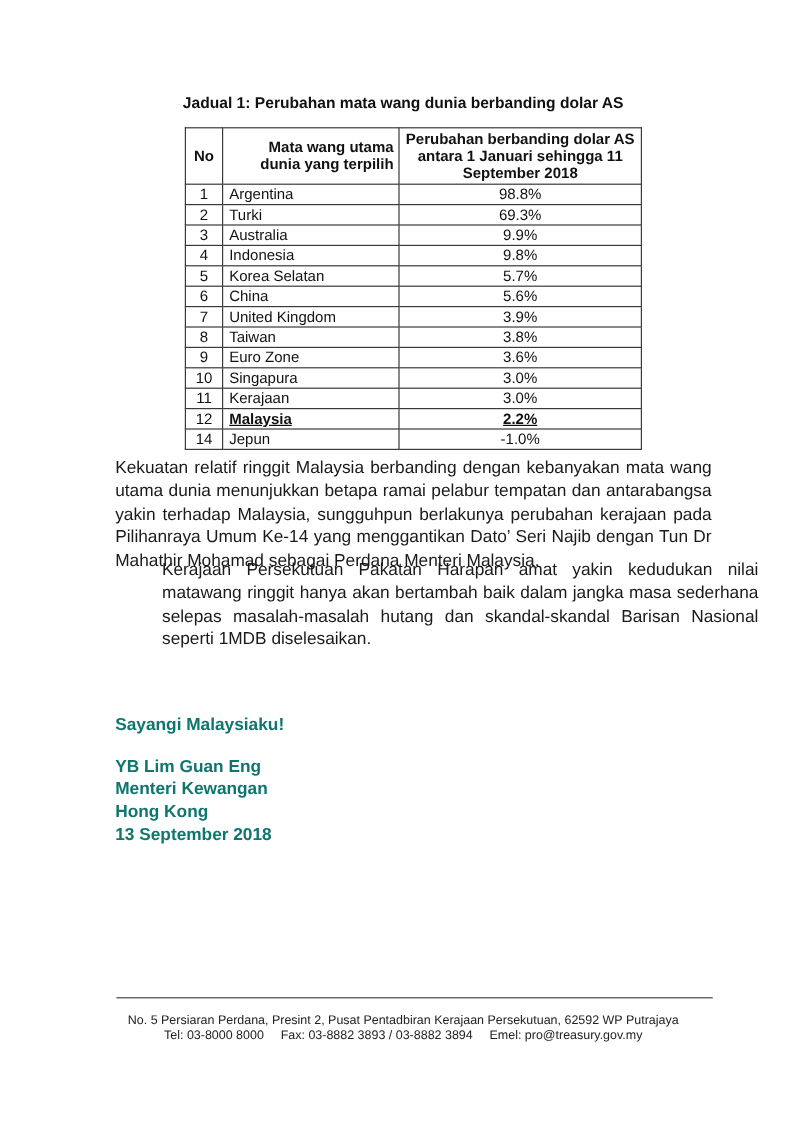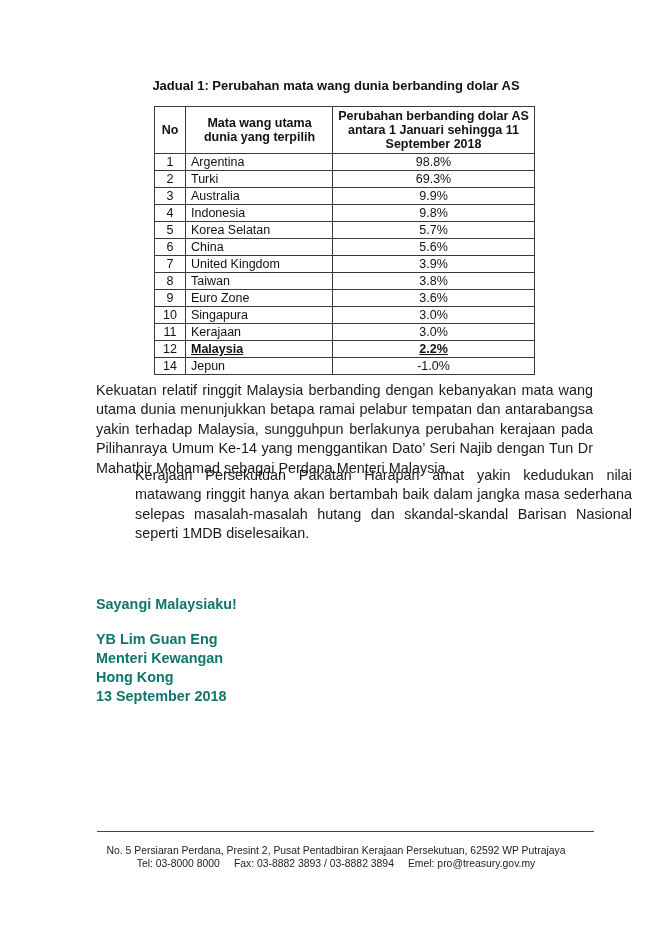--- a/index.html
+++ b/index.html
@@ -46,21 +46,21 @@
     line-height: 16px;
     height: 16px;
   }
   table.fx th {
     font-weight: bold;
     font-size: 12.5px;
     line-height: 14px;
     padding: 2px 4px 2px 4px;
   }
   table.fx th.col-no { width: 22px; text-align: center; }
-  table.fx th.col-cur { width: 137px; text-align: center; padding-left: 5px; margin-left: 48px; }
+  table.fx th.col-cur { width: 137px; text-align: right; padding-left: 5px; margin-left: 48px; }
   table.fx th.col-chg { }
   table.fx td.c-no { text-align: center; }
   table.fx td.c-cur { text-align: left; padding-left: 5px; }
   table.fx td.c-chg { text-align: center; }
   table.fx tr.bold td.c-cur, table.fx tr.bold td.c-chg { font-weight: bold; text-decoration: underline; }
 
   .para {
     position: absolute;
     left: 96px;
     width: 497px;

